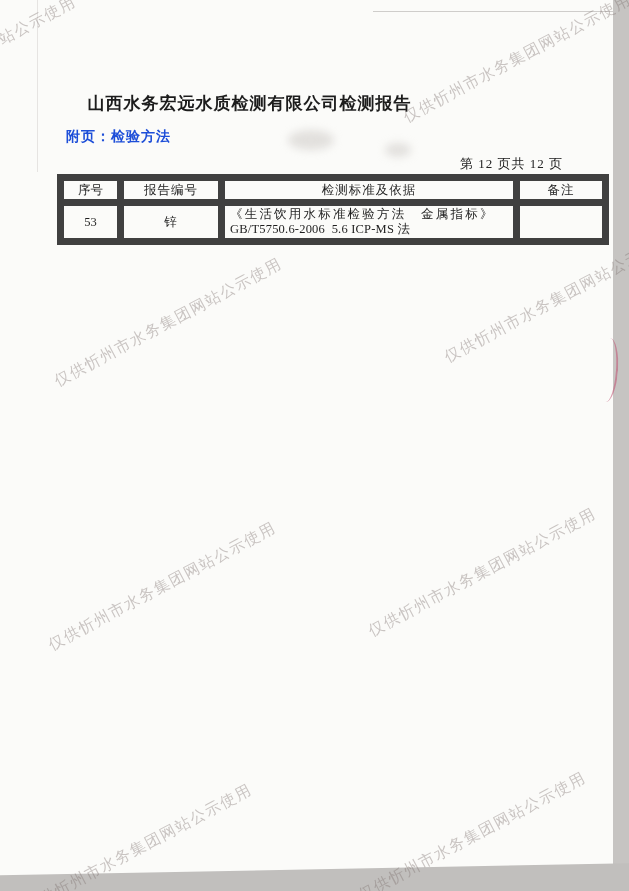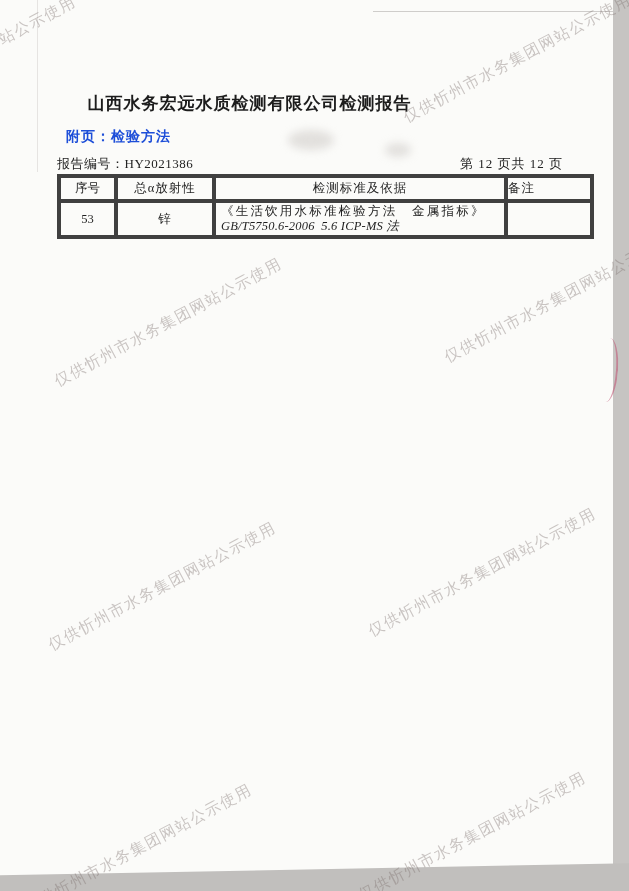--- a/index.html
+++ b/index.html
@@ -42,35 +42,35 @@
   }
   .report-line{position:absolute;left:57px;top:155px;width:518px;height:18px;font-size:13px;color:#222;}
   .report-no{position:absolute;left:0;top:0;letter-spacing:0.5px;}
   .page-indicator{position:absolute;right:12px;top:0;letter-spacing:1px;}
   table.methods{
     position:absolute;left:57px;top:174px;width:518px;
     border-collapse:collapse;table-layout:fixed;
     font-size:12.5px;color:#1f1f1f;
   }
   table.methods th,table.methods td{
-    border:4px solid #404040;padding:0;vertical-align:middle;
+    border:7px solid #404040;padding:0;vertical-align:middle;
     overflow:hidden;
   }
   table.methods thead tr{height:25px;}
   table.methods tbody tr{height:33px;}
   th.c0,td.c0{width:53px;text-align:center;font-weight:normal;}
   th.c1,td.c1{width:94px;text-align:center;font-weight:normal;letter-spacing:1px;}
   th.c2,td.c2{width:288px;font-weight:normal;}
   th.c2{text-align:center;letter-spacing:1px;}
-  th.c3,td.c3{width:82px;text-align:left;font-weight:normal;letter-spacing:1px;}
+  th.c3,td.c3{width:82px;text-align:center;font-weight:normal;letter-spacing:1px;}
   td.c2 .std1{
     padding:1px 0 0 5px;letter-spacing:2.2px;white-space:nowrap;line-height:15px;
   }
   td.c2 .std2{
-    padding:0 0 1px 5px;letter-spacing:0.2px;white-space:pre;line-height:15px;font-style:italic;
+    padding:0 0 1px 5px;letter-spacing:0.2px;white-space:pre;line-height:15px;
   }
   .watermark{
     position:absolute;white-space:nowrap;
     font-family:"Liberation Sans","DejaVu Sans",sans-serif;
     font-size:15.5px;letter-spacing:1.5px;
     color:rgba(128,115,112,0.40);
     transform:rotate(-28deg);transform-origin:0 50%;
     pointer-events:none;
   }
   .red-pen-mark{
@@ -86,29 +86,28 @@
 <div class="bottom-band"></div>
 <div class="top-edge-line"></div>
 <div class="fold-line"></div>
 <div class="smudge s1"></div>
 <div class="smudge s2"></div>
 
 <div class="page-title">山西水务宏远水质检测有限公司检测报告</div>
 <div class="page-subtitle">附页：检验方法</div>
 
 <div class="report-line">
-  <span class="report-no">报告编号：HY2021386</span>
   <span class="page-indicator">第 12 页共 12 页</span>
 </div>
 
 <table class="methods">
   <thead>
     <tr>
         <th class="c0">序号</th>
-        <th class="c1">总α放射性</th>
+        <th class="c1">报告编号</th>
         <th class="c2">检测标准及依据</th>
         <th class="c3">备注</th>
       </tr>
   </thead>
   <tbody>
       <tr>
         <td class="c0">53</td>
         <td class="c1">锌</td>
         <td class="c2">
           <div class="std1">《生活饮用水标准检验方法　金属指标》</div>

